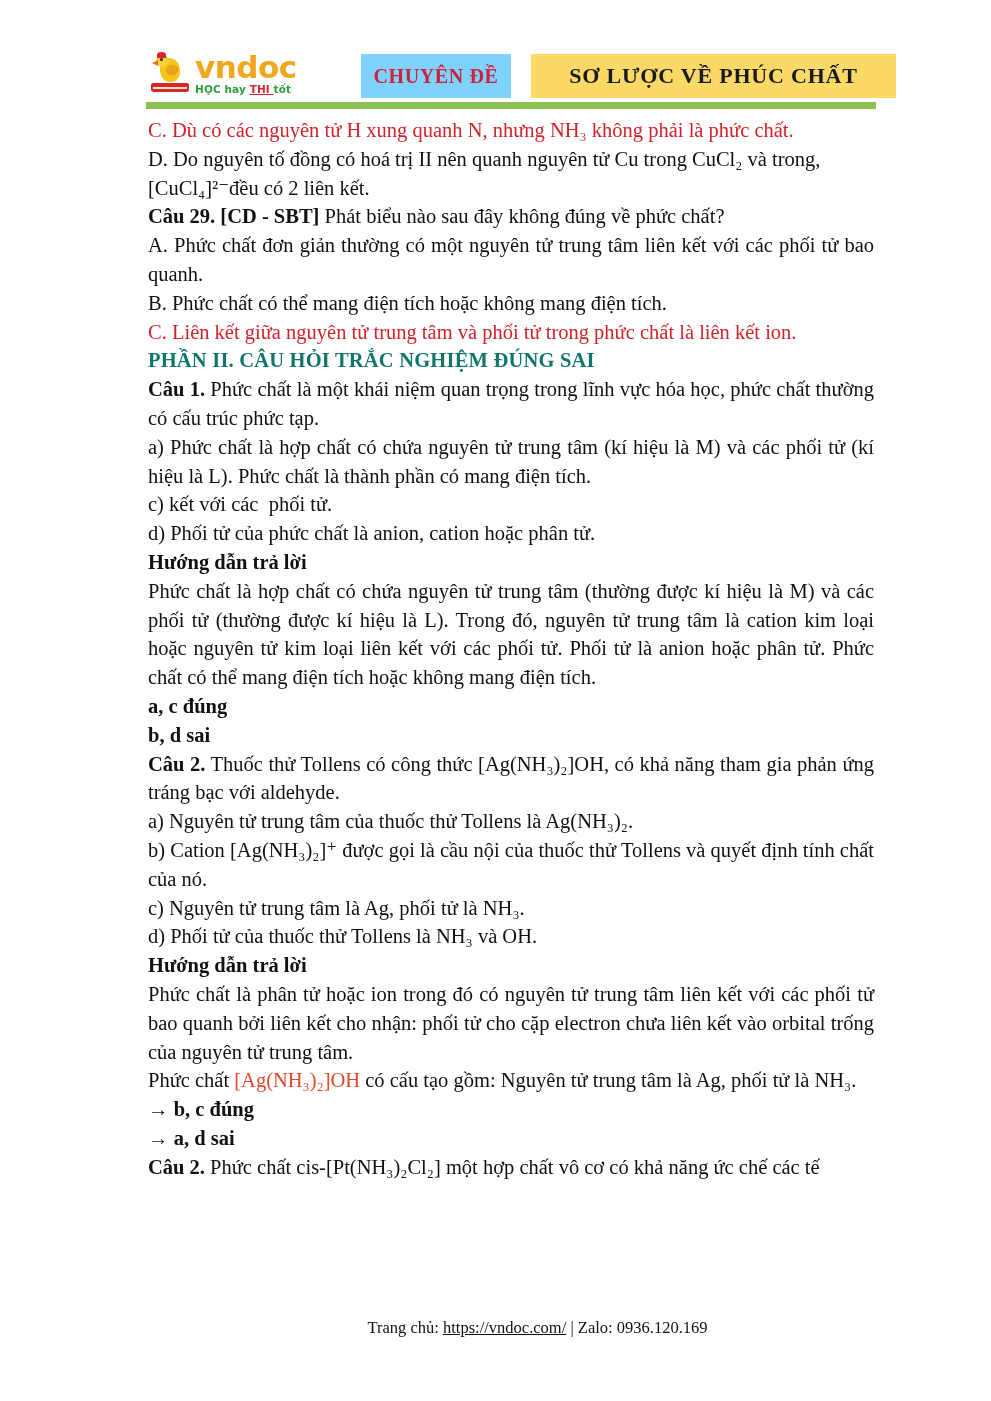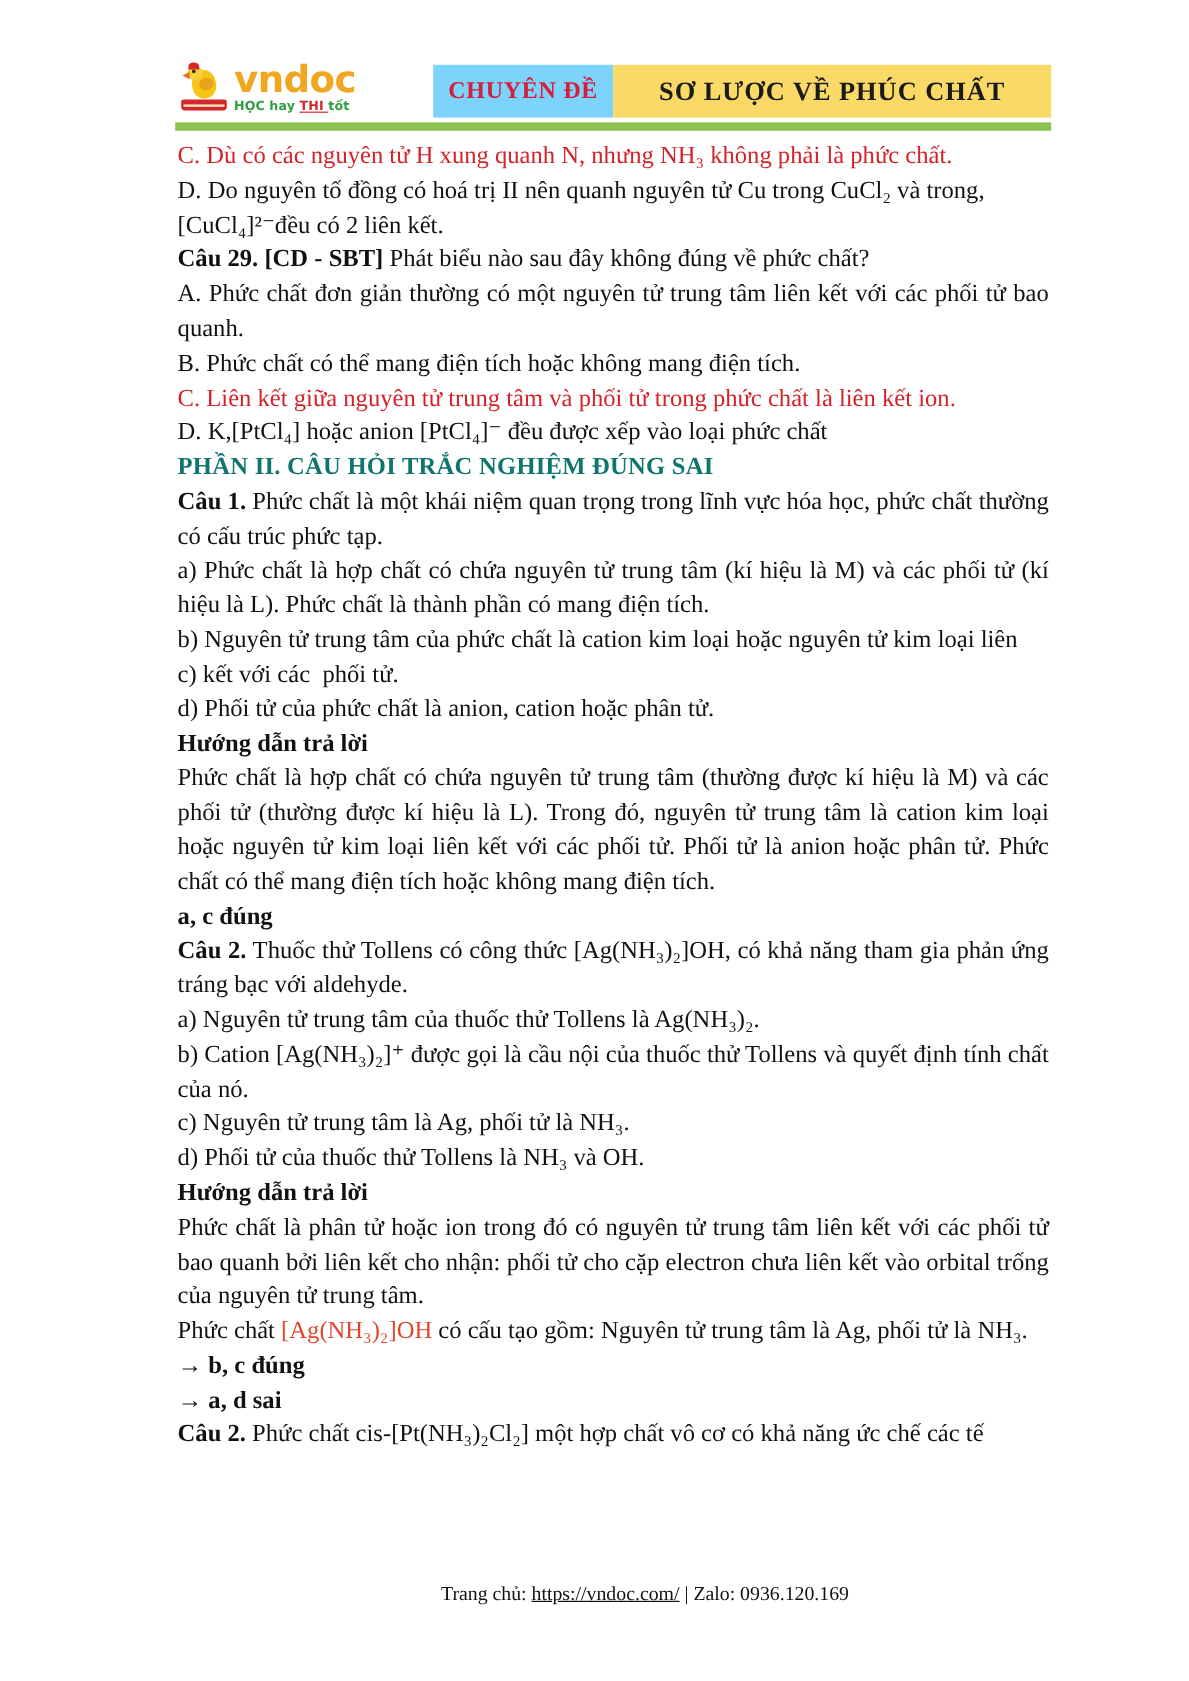--- a/index.html
+++ b/index.html
@@ -143,21 +143,21 @@
   .chip-chuyende span {
     font-family: "Liberation Serif", serif;
     font-weight: bold;
     font-size: 20px;
     color: #d31f3c;
     letter-spacing: 0.6px;
     white-space: nowrap;
   }
   .chip-title {
     position: absolute;
-    left: 369px;
+    left: 389px;
     top: 8px;
     width: 365px;
     height: 44px;
     background: #fbd966;
     display: flex;
     align-items: center;
     justify-content: center;
   }
   .chip-title span {
     font-family: "Liberation Serif", serif;
@@ -252,35 +252,34 @@
 
     <p class="ln red">C. Dù có các nguyên tử H xung quanh N, nhưng NH₃ không phải là phức chất.</p>
     <p class="ln">D. Do nguyên tố đồng có hoá trị II nên quanh nguyên tử Cu trong CuCl₂ và trong,</p>
     <p class="ln">[CuCl₄]²⁻đều có 2 liên kết.</p>
 
     <p class="ln"><span class="b">Câu 29.</span> <span class="b">[CD - SBT]</span> <span>Phát biểu nào sau đây không đúng về phức chất?</span></p>
 
     <p class="ln just">A. Phức chất đơn giản thường có một nguyên tử trung tâm liên kết với các phối tử bao quanh.</p>
     <p class="ln">B. Phức chất có thể mang điện tích hoặc không mang điện tích.</p>
     <p class="ln red">C. Liên kết giữa nguyên tử trung tâm và phối tử trong phức chất là liên kết ion.</p>
-    <p class="ln">D. K,[PtCl₄] hoặc anion [PtCl₄]⁻ đều được xếp vào loại phức chất</p>
 
     <p class="ln redbold">PHẦN II. CÂU HỎI TRẮC NGHIỆM ĐÚNG SAI</p>
 
     <p class="ln just"><span class="b">Câu 1.</span> <span>Phức chất là một khái niệm quan trọng trong lĩnh vực hóa học, phức chất thường có cấu trúc phức tạp.</span></p>
 
     <p class="ln just">a) Phức chất là hợp chất có chứa nguyên tử trung tâm (kí hiệu là M) và các phối tử (kí hiệu là L). Phức chất là thành phần có mang điện tích.</p>
-    <p class="ln just">b) Nguyên tử trung tâm của phức chất là cation kim loại hoặc nguyên tử kim loại liên</p>
     <p class="ln">c) kết với các  phối tử.</p>
     <p class="ln">d) Phối tử của phức chất là anion, cation hoặc phân tử.</p>
 
     <p class="ln b">Hướng dẫn trả lời</p>
     <p class="ln just">Phức chất là hợp chất có chứa nguyên tử trung tâm (thường được kí hiệu là M) và các phối tử (thường được kí hiệu là L). Trong đó, nguyên tử trung tâm là cation kim loại hoặc nguyên tử kim loại liên kết với các phối tử. Phối tử là anion hoặc phân tử. Phức chất có thể mang điện tích hoặc không mang điện tích.</p>
 
     <p class="ln b">a, c đúng</p>
+    <p class="ln b">b, d sai</p>
 
     <p class="ln just"><span class="b">Câu 2.</span> <span>Thuốc thử Tollens có công thức [Ag(NH₃)₂]OH, có khả năng tham gia phản ứng tráng bạc với aldehyde.</span></p>
 
     <p class="ln">a) Nguyên tử trung tâm của thuốc thử Tollens là Ag(NH₃)₂.</p>
     <p class="ln just">b) Cation [Ag(NH₃)₂]⁺ được gọi là cầu nội của thuốc thử Tollens và quyết định tính chất của nó.</p>
     <p class="ln">c) Nguyên tử trung tâm là Ag, phối tử là NH₃.</p>
     <p class="ln">d) Phối tử của thuốc thử Tollens là NH₃ và OH.</p>
 
     <p class="ln b">Hướng dẫn trả lời</p>
     <p class="ln just">Phức chất là phân tử hoặc ion trong đó có nguyên tử trung tâm liên kết với các phối tử bao quanh bởi liên kết cho nhận: phối tử cho cặp electron chưa liên kết vào orbital trống của nguyên tử trung tâm.</p>

